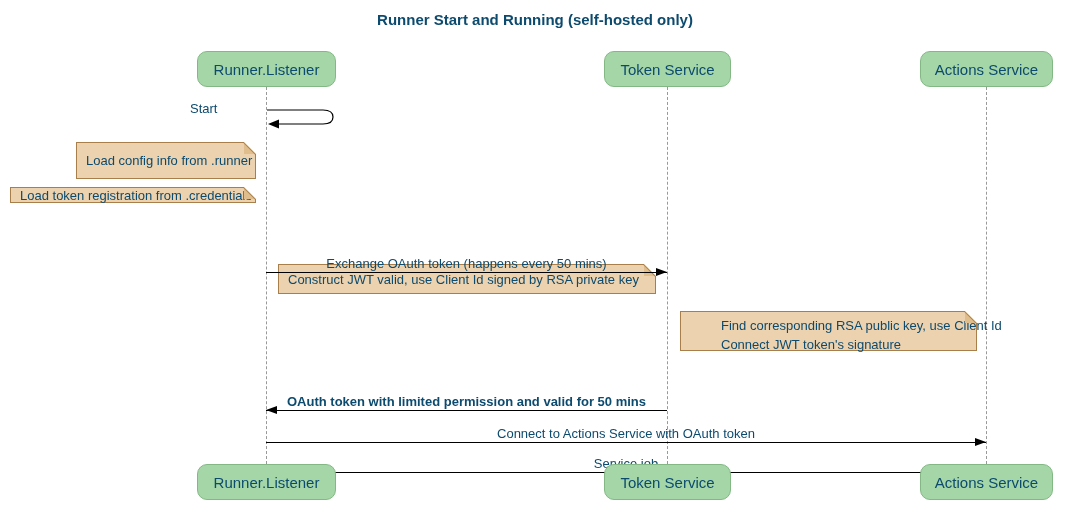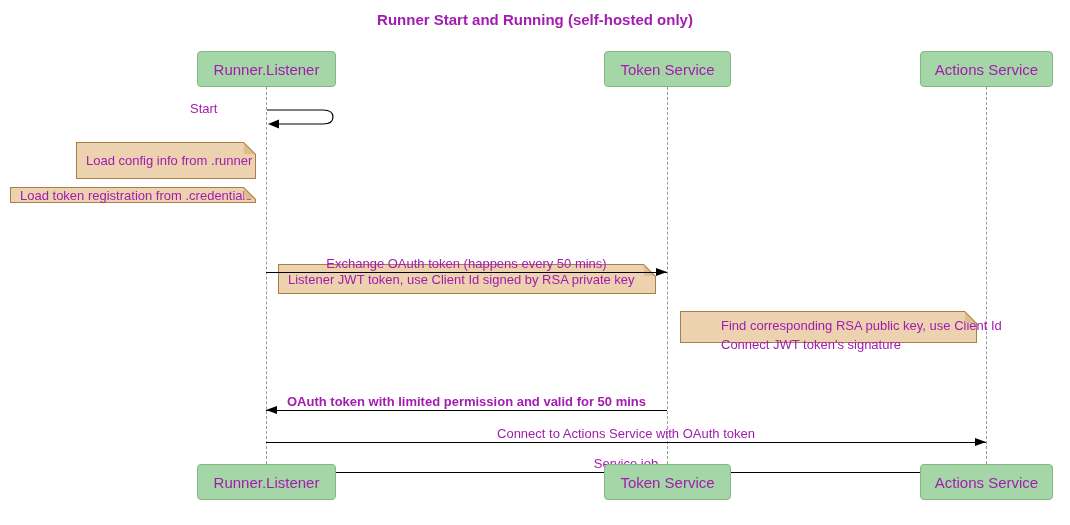--- a/index.html
+++ b/index.html
@@ -2,36 +2,36 @@
 <html style="--participant-fill: #a5d6a7; --participant-border: #83b885; --note-fill: #ecd2ae; --note-border: #a87f4a; --note-fold: #e0bd8d; --lifeline: #999999; --arrow: #000000;"><head>
 <meta charset="utf-8">
 <style>
   html, body { margin: 0; padding: 0; background: #ffffff; }
   #diagram {
     position: relative;
     width: 1070px;
     height: 525px;
     background: #ffffff;
     font-family: "Liberation Sans", "DejaVu Sans", sans-serif;
-    color: #a21caf;
+    color: #0c4a6e;
     overflow: hidden;
   }
   .title {
     position: absolute;
     left: 0; right: 0; top: 11px;
     text-align: center;
     font-size: 15px;
     font-weight: bold;
   }
   .participant {
     position: absolute;
     height: 36px;
     background: var(--participant-fill, #a5d6a7);
     border: 1px solid var(--participant-border, #83b885);
-    border-radius: 4px;
+    border-radius: 10px;
     display: flex;
     align-items: center;
     justify-content: center;
     font-size: 15px;
     box-sizing: border-box;
   }
   .lifeline {
     position: absolute;
     top: 87px;
     height: 377px;
@@ -136,23 +136,23 @@
     <span>Load config info from .runner</span>
   </div>
   <div class="note" style="left:10px; top:187px; width:246px; height:16px;">
     <span class="fold"></span>
     <span class="fold-diag"></span>
     <span>Load token registration from .credentials</span>
   </div>
   <div class="note" style="left:278px; top:264px; width:378px; height:30px;">
     <span class="fold"></span>
     <span class="fold-diag"></span>
-    <span>Listener JWT token, use Client Id signed by RSA private key</span>
+    <span>Construct JWT valid, use Client Id signed by RSA private key</span>
   </div>
-  <div class="note multiline" style="left:680px; top:311px; width:297px; height:32px;padding-left:40px;">
+  <div class="note multiline" style="left:680px; top:311px; width:297px; height:40px;padding-left:40px;">
     <span class="fold"></span>
     <span class="fold-diag"></span>
     <span class="line">Find corresponding RSA public key, use Client Id</span>
     <span class="line">Connect JWT token's signature</span>
   </div>
 
   <div class="message" style="left:266px; top:234px; width:401px;">
     <div class="msg-label">Exchange OAuth token (happens every 50 mins)</div>
     <div class="msg-line">
       <i class="arrowhead head-right"></i>

